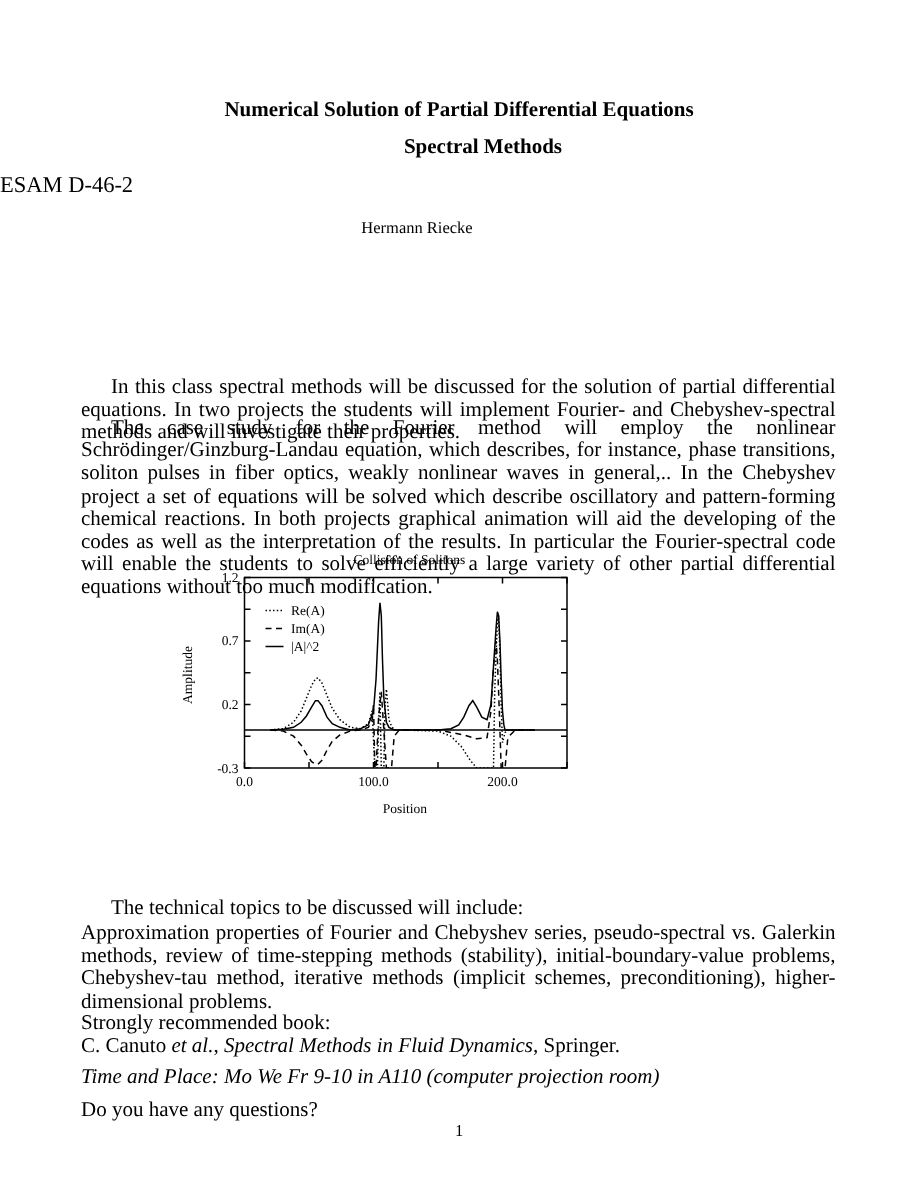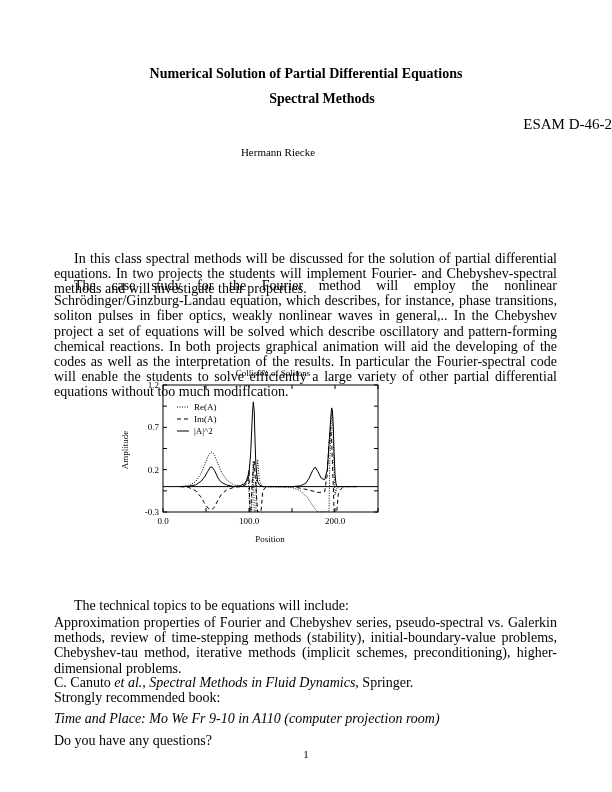--- a/index.html
+++ b/index.html
@@ -2,21 +2,21 @@
 <html><head>
 <meta charset="utf-8">
 <style>
   html, body { margin: 0; padding: 0; background: #ffffff; }
   body { width: 612px; height: 792px; position: relative; overflow: hidden;
          font-family: "Liberation Serif", "DejaVu Serif", serif; color: #000; }
   .abs { position: absolute; }
   .title { left: 0; width: 612px; text-align: center; font-weight: bold; font-size: 14px; }
   #title1 { top: 66px; }
   #title2 { top: 91px; padding-left: 16px; }
-  #subtitle { top: 116px; left: 0; width: 612px; text-align: right; font-size: 15px; }
+  #subtitle { top: 116px; left: 0; width: 612px; text-align: left; font-size: 15px; }
   #author { top: 146px; left: 0; width: 556px; text-align: center; font-size: 11px; }
   .para { left: 54px; width: 503px; font-size: 14px; line-height: 15.2px; text-align: justify; margin-top: 45px; }
   .indent { text-indent: 20px; }
   #p1 { top: 206px; }
   #p2 { top: 233px; }
   #p3 { top: 553px; }
   #p4 { top: 570px; font-family: Liberation Serif, serif; }
   #p5 { top: 630px; }
   #p6 { top: 666px; font-style: italic; }
   #p7 { top: 688px; }
@@ -88,25 +88,25 @@
   <g id="legend-layer">
       <line x1="67" x2="79" y1="43" y2="43" stroke="#000" stroke-width="1" stroke-dasharray="1,1.5"></line>
       <text x="84" y="46">Re(A)</text>
       <line x1="67" x2="79" y1="55" y2="55" stroke="#000" stroke-width="1" stroke-dasharray="4,3"></line>
       <text x="84" y="58">Im(A)</text>
       <line x1="67" x2="79" y1="67" y2="67" stroke="#000" stroke-width="1"></line>
       <text x="84" y="70">|A|^2</text>
     </g>
 </svg>
 
-<div id="p3" class="abs para indent">The technical topics to be equations will include:</div>
+<div id="p3" class="abs para indent">The technical topics to be discussed will include:</div>
 <div id="p4" class="abs para">Approximation properties of Fourier and Chebyshev series, pseudo-spectral vs. Galerkin methods, review of time-stepping methods (stability), initial-boundary-value problems, Chebyshev-tau method, iterative methods (implicit schemes, preconditioning), higher-dimensional problems.</div>
 
 <div id="p5" class="abs para">
+  <div>Strongly recommended book:</div>
   <div><span>C. Canuto </span><span class="it">et al.</span><span>, </span><span class="it">Spectral Methods in Fluid Dynamics</span><span>, Springer.</span></div>
-  <div>Strongly recommended book:</div>
 </div>
 <div id="p6" class="abs para">Time and Place: Mo We Fr 9-10 in A110 (computer projection room)</div>
 <div id="p7" class="abs para">
   <div>Do you have any questions?</div>
 </div>
 
 <div id="page-number" class="abs">1</div>
 
 </body></html>

